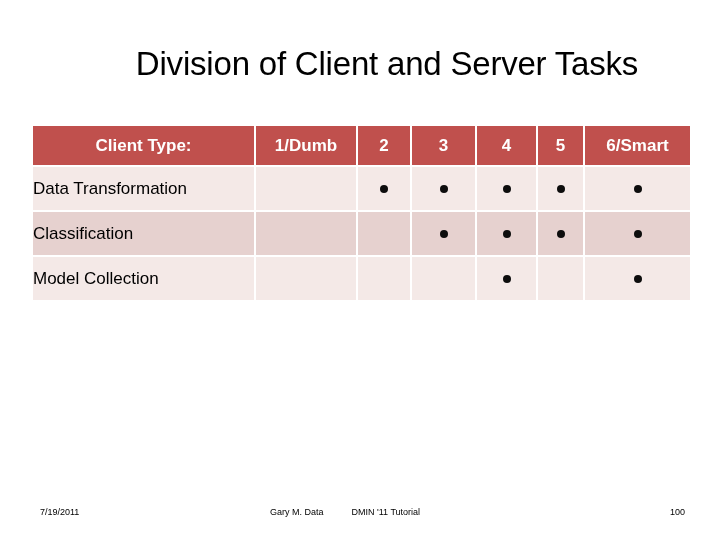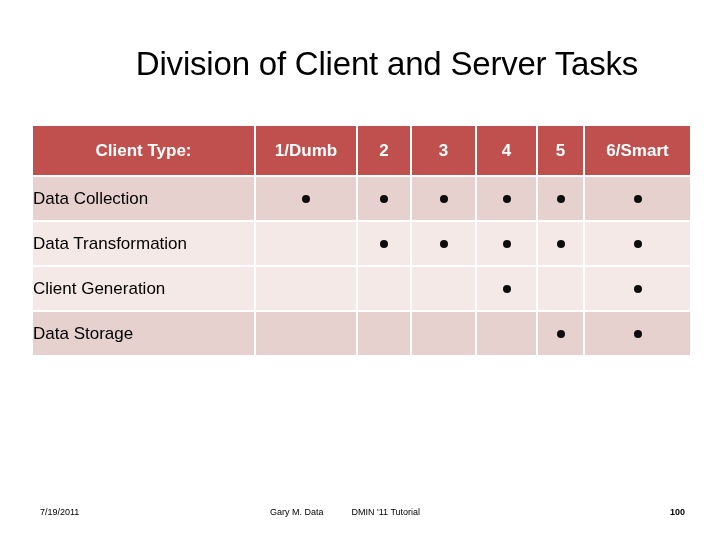--- a/index.html
+++ b/index.html
@@ -63,21 +63,21 @@
   }
   #task-table td.last-col,
   #task-table th.last-col {
     border-right: 0;
   }
 
   
   #task-table thead th {
     background: #C0504D;
     color: #FFFFFF;
-    height: 51px;
+    height: 41px;
     font-size: 17px;
     font-weight: bold;
     text-align: center;
     white-space: nowrap;
   }
   #task-table thead th.rowhead-cell {
     text-align: center;
   }
 
   
@@ -129,21 +129,20 @@
     white-space: nowrap;
   }
   #footer-author { margin-right: 28px; }
   #footer-event  { }
   #footer-number {
     position: absolute;
     right: 35px;
     top: 0;
     text-align: right;
     white-space: nowrap;
-    font-weight: bold;
   }
 </style>
 </head>
 <body>
 
 <div id="slide">
 
   <div id="slide-title">Division of Client and Server Tasks</div>
 
   <table id="task-table">
@@ -153,60 +152,51 @@
         <th style="width: 102px; background: rgb(192, 80, 77);">1/Dumb</th>
         <th style="width: 54px; background: rgb(192, 80, 77);">2</th>
         <th style="width: 65px; background: rgb(192, 80, 77);">3</th>
         <th style="width: 61px; background: rgb(192, 80, 77);">4</th>
         <th style="width: 47px; background: rgb(192, 80, 77);">5</th>
         <th class="last-col" style="width: 105px; background: rgb(192, 80, 77);">6/Smart</th>
       </tr>
     </thead>
     <tbody>
 
+
+      <tr class="band-light">
+        <td class="task-label" style="background: rgb(244, 233, 231);">Data Transformation</td>
+        <td class="mark-cell" style="background: rgb(244, 233, 231);"><span class="dot hidden" style="background: rgb(13, 13, 13);"></span></td>
+        <td class="mark-cell" style="background: rgb(244, 233, 231);"><span class="dot" style="background: rgb(13, 13, 13);"></span></td>
+        <td class="mark-cell" style="background: rgb(244, 233, 231);"><span class="dot" style="background: rgb(13, 13, 13);"></span></td>
+        <td class="mark-cell" style="background: rgb(244, 233, 231);"><span class="dot" style="background: rgb(13, 13, 13);"></span></td>
+        <td class="mark-cell" style="background: rgb(244, 233, 231);"><span class="dot" style="background: rgb(13, 13, 13);"></span></td>
+        <td class="mark-cell last-col" style="background: rgb(244, 233, 231);"><span class="dot" style="background: rgb(13, 13, 13);"></span></td>
+      </tr>
+
       <tr class="band-dark">
-        <td class="task-label" style="background: rgb(230, 209, 207);">Data Collection</td>
-        <td class="mark-cell" style="background: rgb(230, 209, 207);"><span class="dot" style="background: rgb(13, 13, 13);"></span></td>
-        <td class="mark-cell" style="background: rgb(230, 209, 207);"><span class="dot" style="background: rgb(13, 13, 13);"></span></td>
+        <td class="task-label" style="background: rgb(230, 209, 207);">Classification</td>
+        <td class="mark-cell" style="background: rgb(230, 209, 207);"><span class="dot hidden" style="background: rgb(13, 13, 13);"></span></td>
+        <td class="mark-cell" style="background: rgb(230, 209, 207);"><span class="dot hidden" style="background: rgb(13, 13, 13);"></span></td>
         <td class="mark-cell" style="background: rgb(230, 209, 207);"><span class="dot" style="background: rgb(13, 13, 13);"></span></td>
         <td class="mark-cell" style="background: rgb(230, 209, 207);"><span class="dot" style="background: rgb(13, 13, 13);"></span></td>
         <td class="mark-cell" style="background: rgb(230, 209, 207);"><span class="dot" style="background: rgb(13, 13, 13);"></span></td>
         <td class="mark-cell last-col" style="background: rgb(230, 209, 207);"><span class="dot" style="background: rgb(13, 13, 13);"></span></td>
       </tr>
 
       <tr class="band-light">
-        <td class="task-label" style="background: rgb(244, 233, 231);">Data Transformation</td>
-        <td class="mark-cell" style="background: rgb(244, 233, 231);"><span class="dot hidden" style="background: rgb(13, 13, 13);"></span></td>
-        <td class="mark-cell" style="background: rgb(244, 233, 231);"><span class="dot" style="background: rgb(13, 13, 13);"></span></td>
-        <td class="mark-cell" style="background: rgb(244, 233, 231);"><span class="dot" style="background: rgb(13, 13, 13);"></span></td>
-        <td class="mark-cell" style="background: rgb(244, 233, 231);"><span class="dot" style="background: rgb(13, 13, 13);"></span></td>
-        <td class="mark-cell" style="background: rgb(244, 233, 231);"><span class="dot" style="background: rgb(13, 13, 13);"></span></td>
+        <td class="task-label" style="background: rgb(244, 233, 231);">Model Collection</td>
+        <td class="mark-cell" style="background: rgb(244, 233, 231);"><span class="dot hidden" style="background: rgb(13, 13, 13);"></span></td>
+        <td class="mark-cell" style="background: rgb(244, 233, 231);"><span class="dot hidden" style="background: rgb(13, 13, 13);"></span></td>
+        <td class="mark-cell" style="background: rgb(244, 233, 231);"><span class="dot hidden" style="background: rgb(13, 13, 13);"></span></td>
+        <td class="mark-cell" style="background: rgb(244, 233, 231);"><span class="dot" style="background: rgb(13, 13, 13);"></span></td>
+        <td class="mark-cell" style="background: rgb(244, 233, 231);"><span class="dot hidden" style="background: rgb(13, 13, 13);"></span></td>
         <td class="mark-cell last-col" style="background: rgb(244, 233, 231);"><span class="dot" style="background: rgb(13, 13, 13);"></span></td>
       </tr>
 
-
-      <tr class="band-light">
-        <td class="task-label" style="background: rgb(244, 233, 231);">Client Generation</td>
-        <td class="mark-cell" style="background: rgb(244, 233, 231);"><span class="dot hidden" style="background: rgb(13, 13, 13);"></span></td>
-        <td class="mark-cell" style="background: rgb(244, 233, 231);"><span class="dot hidden" style="background: rgb(13, 13, 13);"></span></td>
-        <td class="mark-cell" style="background: rgb(244, 233, 231);"><span class="dot hidden" style="background: rgb(13, 13, 13);"></span></td>
-        <td class="mark-cell" style="background: rgb(244, 233, 231);"><span class="dot" style="background: rgb(13, 13, 13);"></span></td>
-        <td class="mark-cell" style="background: rgb(244, 233, 231);"><span class="dot hidden" style="background: rgb(13, 13, 13);"></span></td>
-        <td class="mark-cell last-col" style="background: rgb(244, 233, 231);"><span class="dot" style="background: rgb(13, 13, 13);"></span></td>
-      </tr>
-
-      <tr class="band-dark">
-        <td class="task-label" style="background: rgb(230, 209, 207);">Data Storage</td>
-        <td class="mark-cell" style="background: rgb(230, 209, 207);"><span class="dot hidden" style="background: rgb(13, 13, 13);"></span></td>
-        <td class="mark-cell" style="background: rgb(230, 209, 207);"><span class="dot hidden" style="background: rgb(13, 13, 13);"></span></td>
-        <td class="mark-cell" style="background: rgb(230, 209, 207);"><span class="dot hidden" style="background: rgb(13, 13, 13);"></span></td>
-        <td class="mark-cell" style="background: rgb(230, 209, 207);"><span class="dot hidden" style="background: rgb(13, 13, 13);"></span></td>
-        <td class="mark-cell" style="background: rgb(230, 209, 207);"><span class="dot" style="background: rgb(13, 13, 13);"></span></td>
-        <td class="mark-cell last-col" style="background: rgb(230, 209, 207);"><span class="dot" style="background: rgb(13, 13, 13);"></span></td>
-      </tr>
 
 
     </tbody>
   </table>
 
   <div id="slide-footer">
     <span id="footer-date">7/19/2011</span>
     <span id="footer-center">
       <span id="footer-author">Gary M. Data</span><span id="footer-event">DMIN '11 Tutorial</span>
     </span>

